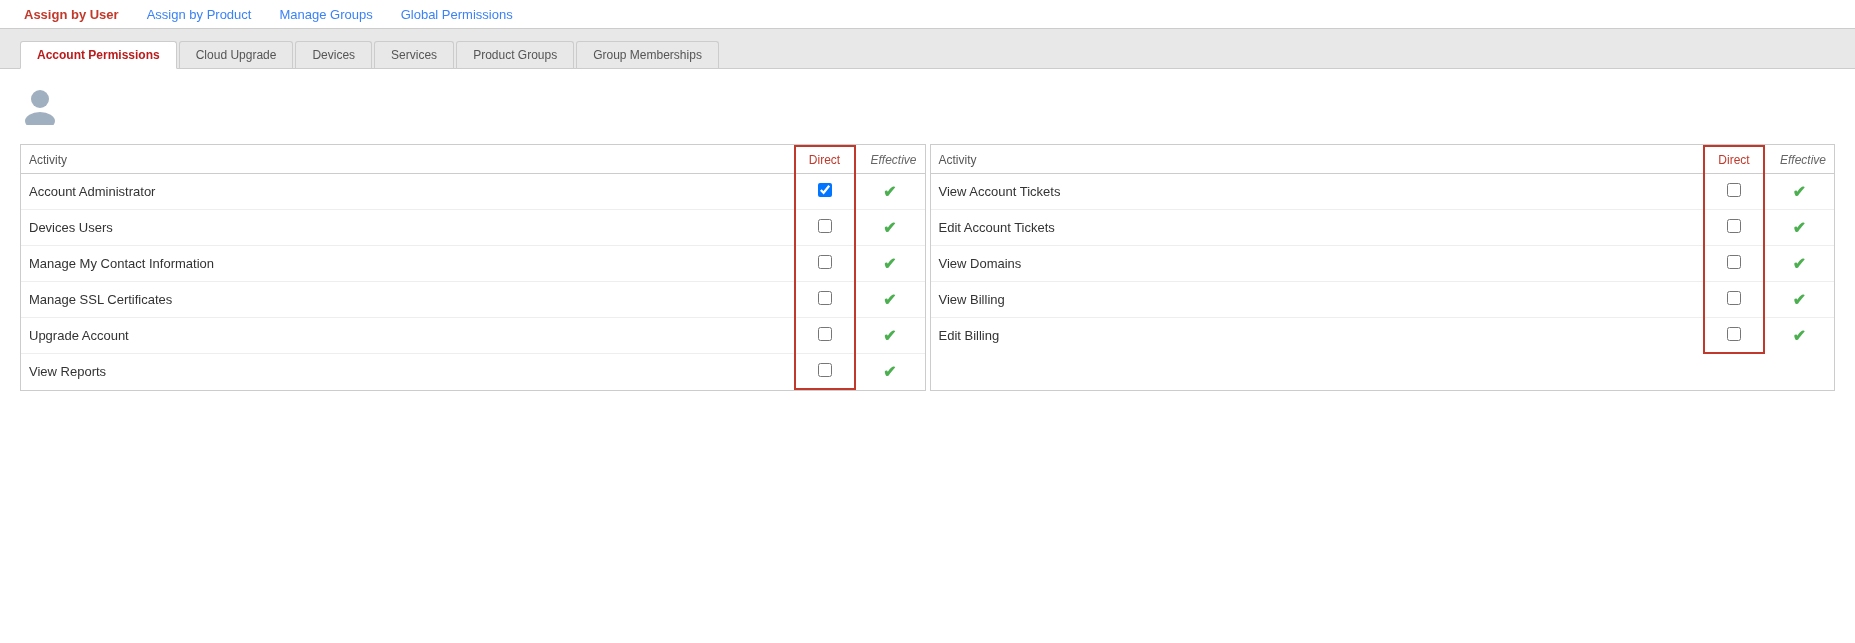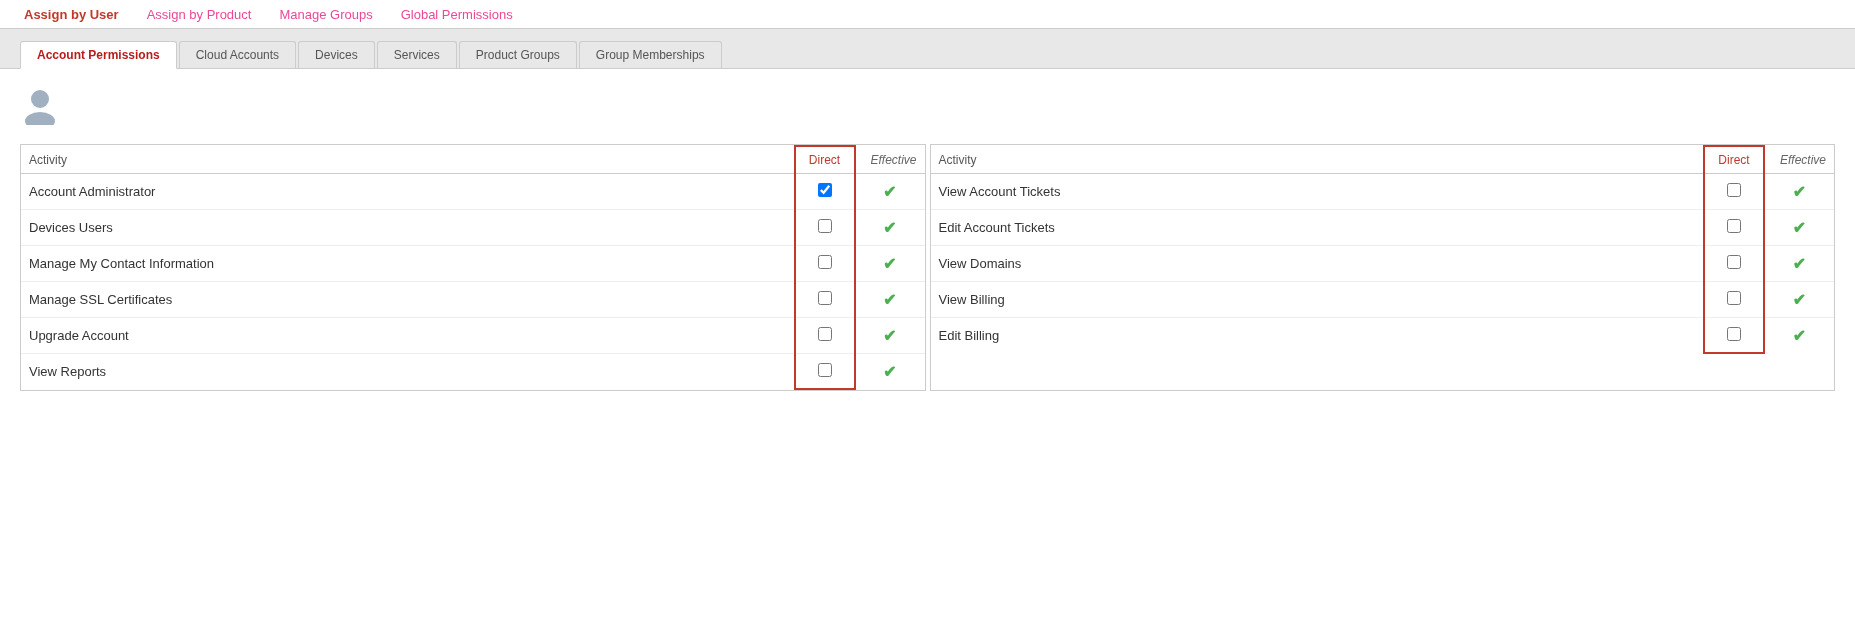--- a/index.html
+++ b/index.html
@@ -14,21 +14,21 @@
       align-items: center;
       height: 29px;
     }
     .top-nav-item {
       padding: 0 14px;
       font-size: 13px;
       cursor: pointer;
       height: 100%;
       display: flex;
       align-items: center;
-      color: #ec4899;
+      color: #3b82f6;
     }
     .top-nav-item.active {
       color: #c0392b;
       font-weight: bold;
     }
 
     
     .tab-bar {
       background: #e8e8e8;
       border-bottom: 1px solid #ccc;
@@ -145,21 +145,21 @@
 
 <div class="top-nav">
   <div class="top-nav-item active">Assign by User</div>
   <div class="top-nav-item">Assign by Product</div>
   <div class="top-nav-item">Manage Groups</div>
   <div class="top-nav-item">Global Permissions</div>
 </div>
 
 <div class="tab-bar">
   <div class="tab active">Account Permissions</div>
-  <div class="tab">Cloud Accounts</div>
+  <div class="tab">Cloud Upgrade</div>
   <div class="tab">Devices</div>
   <div class="tab">Services</div>
   <div class="tab">Product Groups</div>
   <div class="tab">Group Memberships</div>
 </div>
 
 <div class="content">
 
   <div class="user-icon-wrap">
     <svg class="user-icon" viewBox="0 0 40 40" xmlns="http://www.w3.org/2000/svg">

